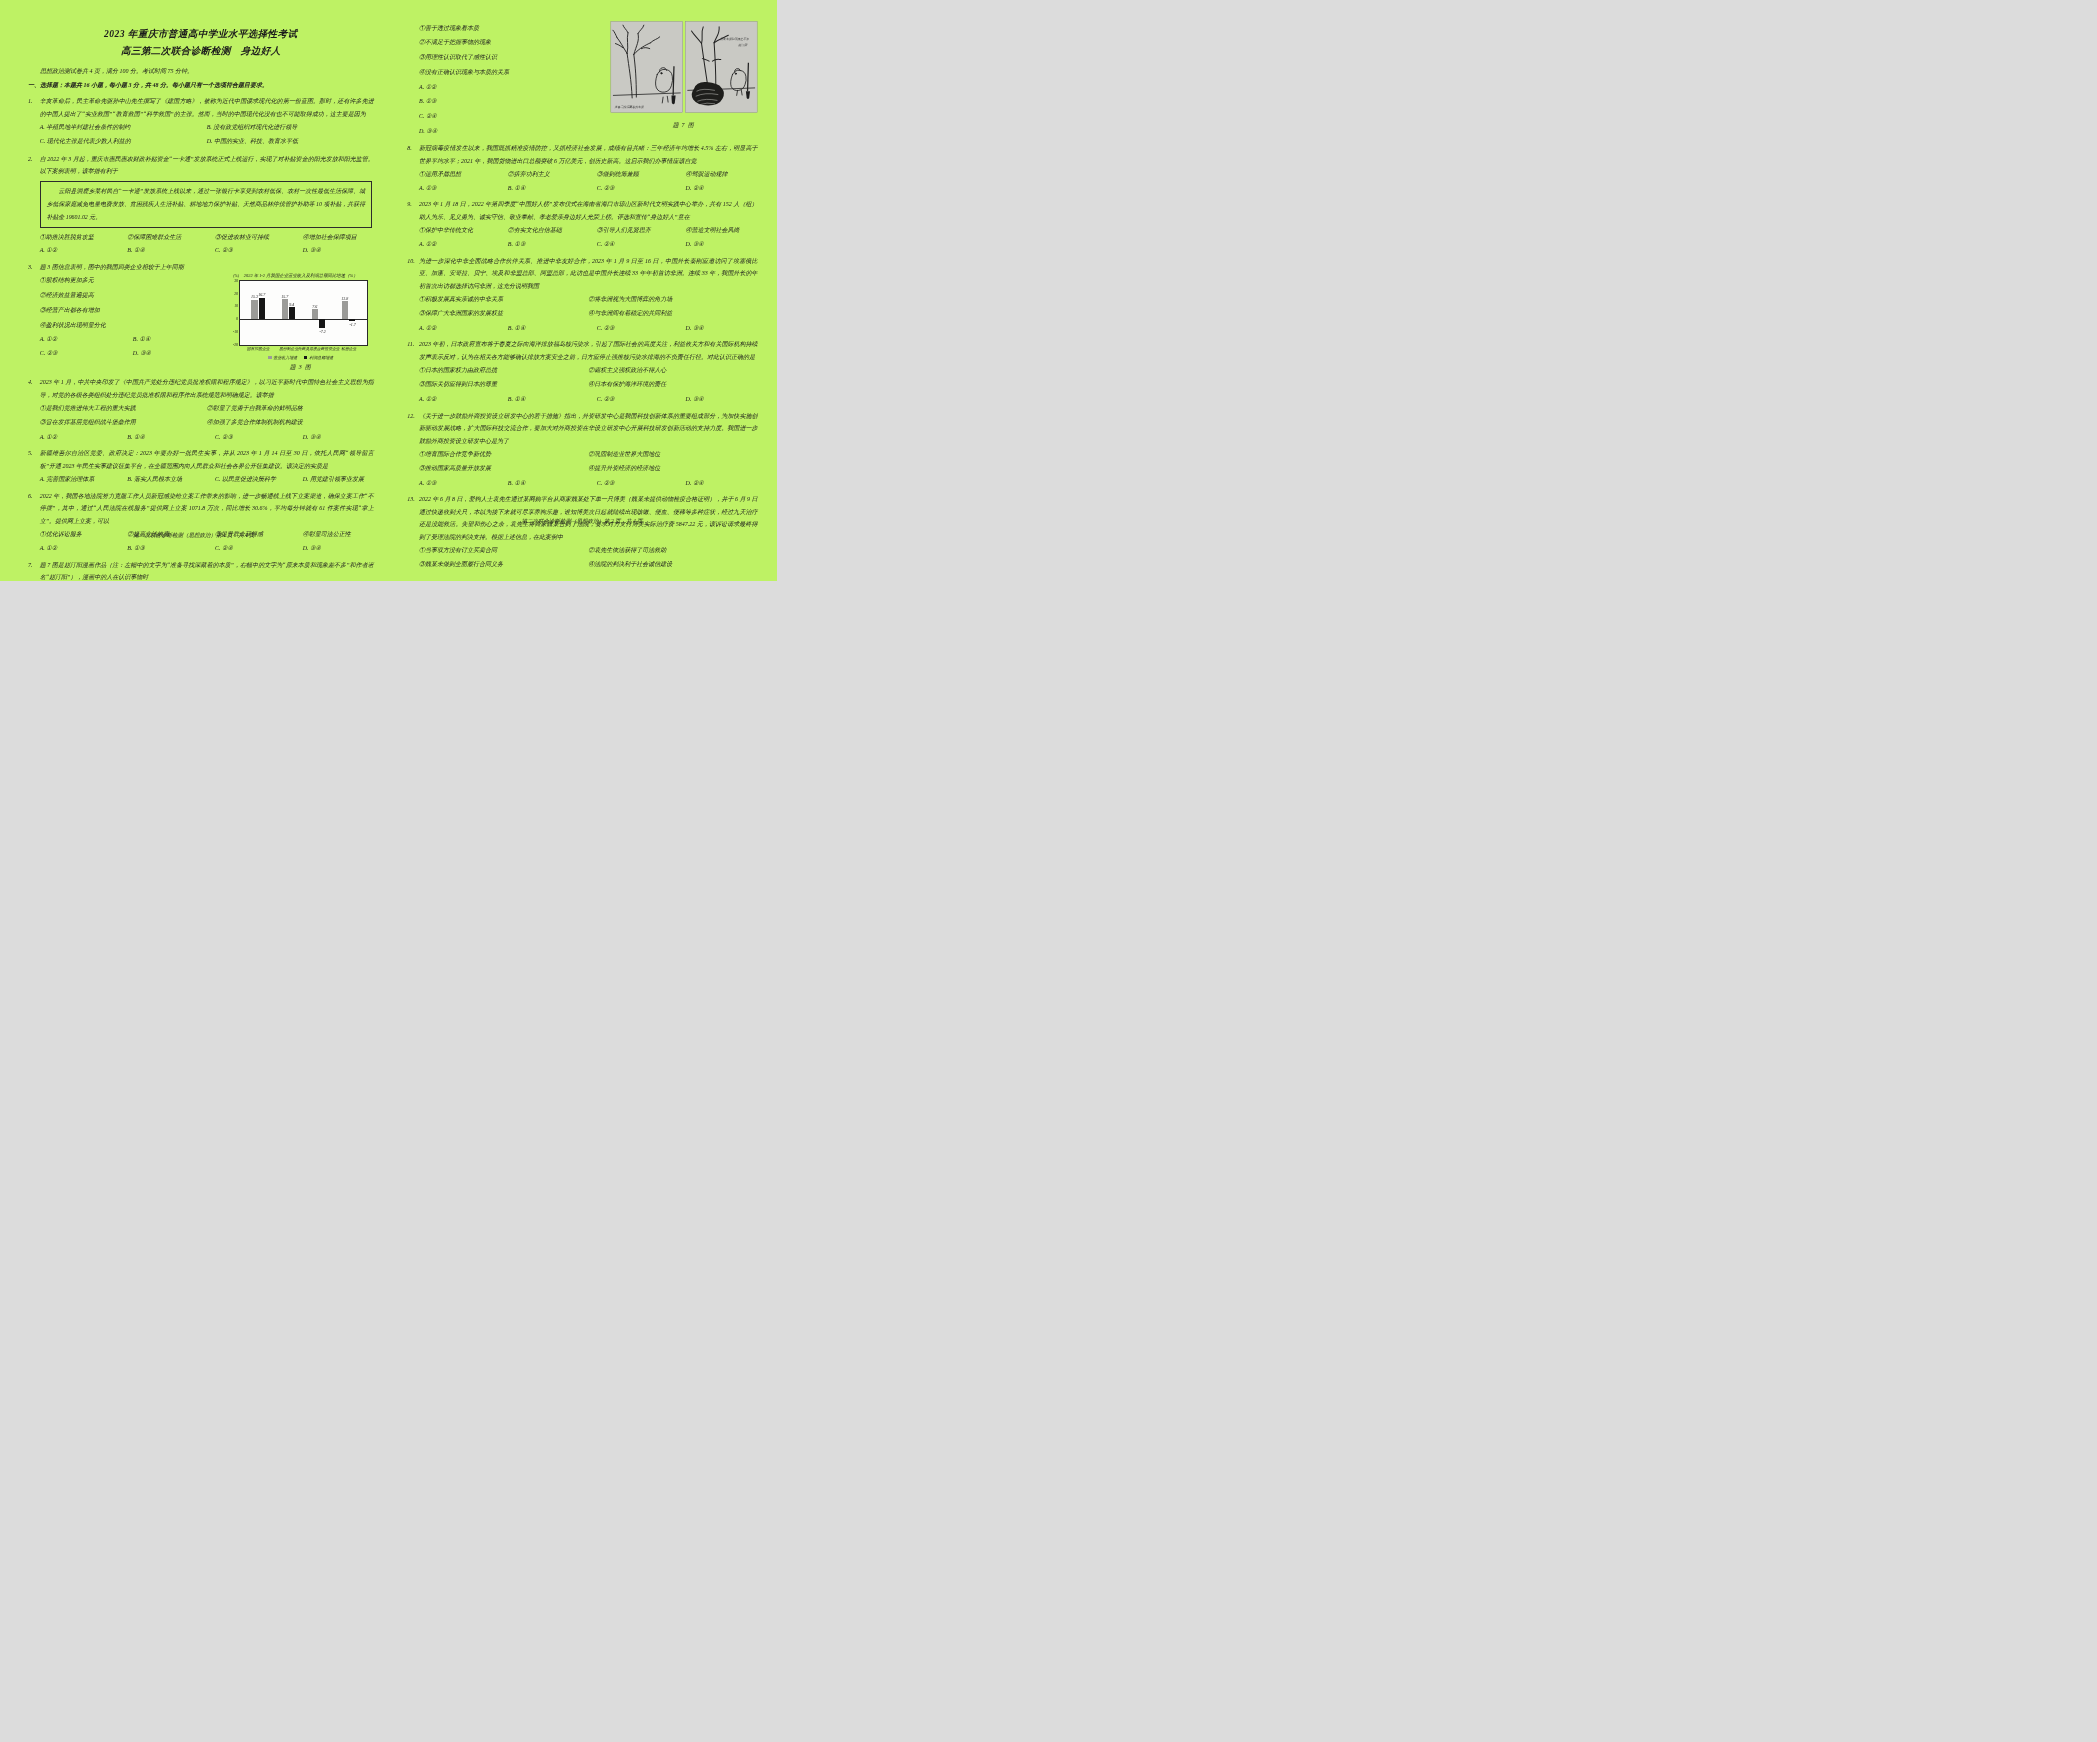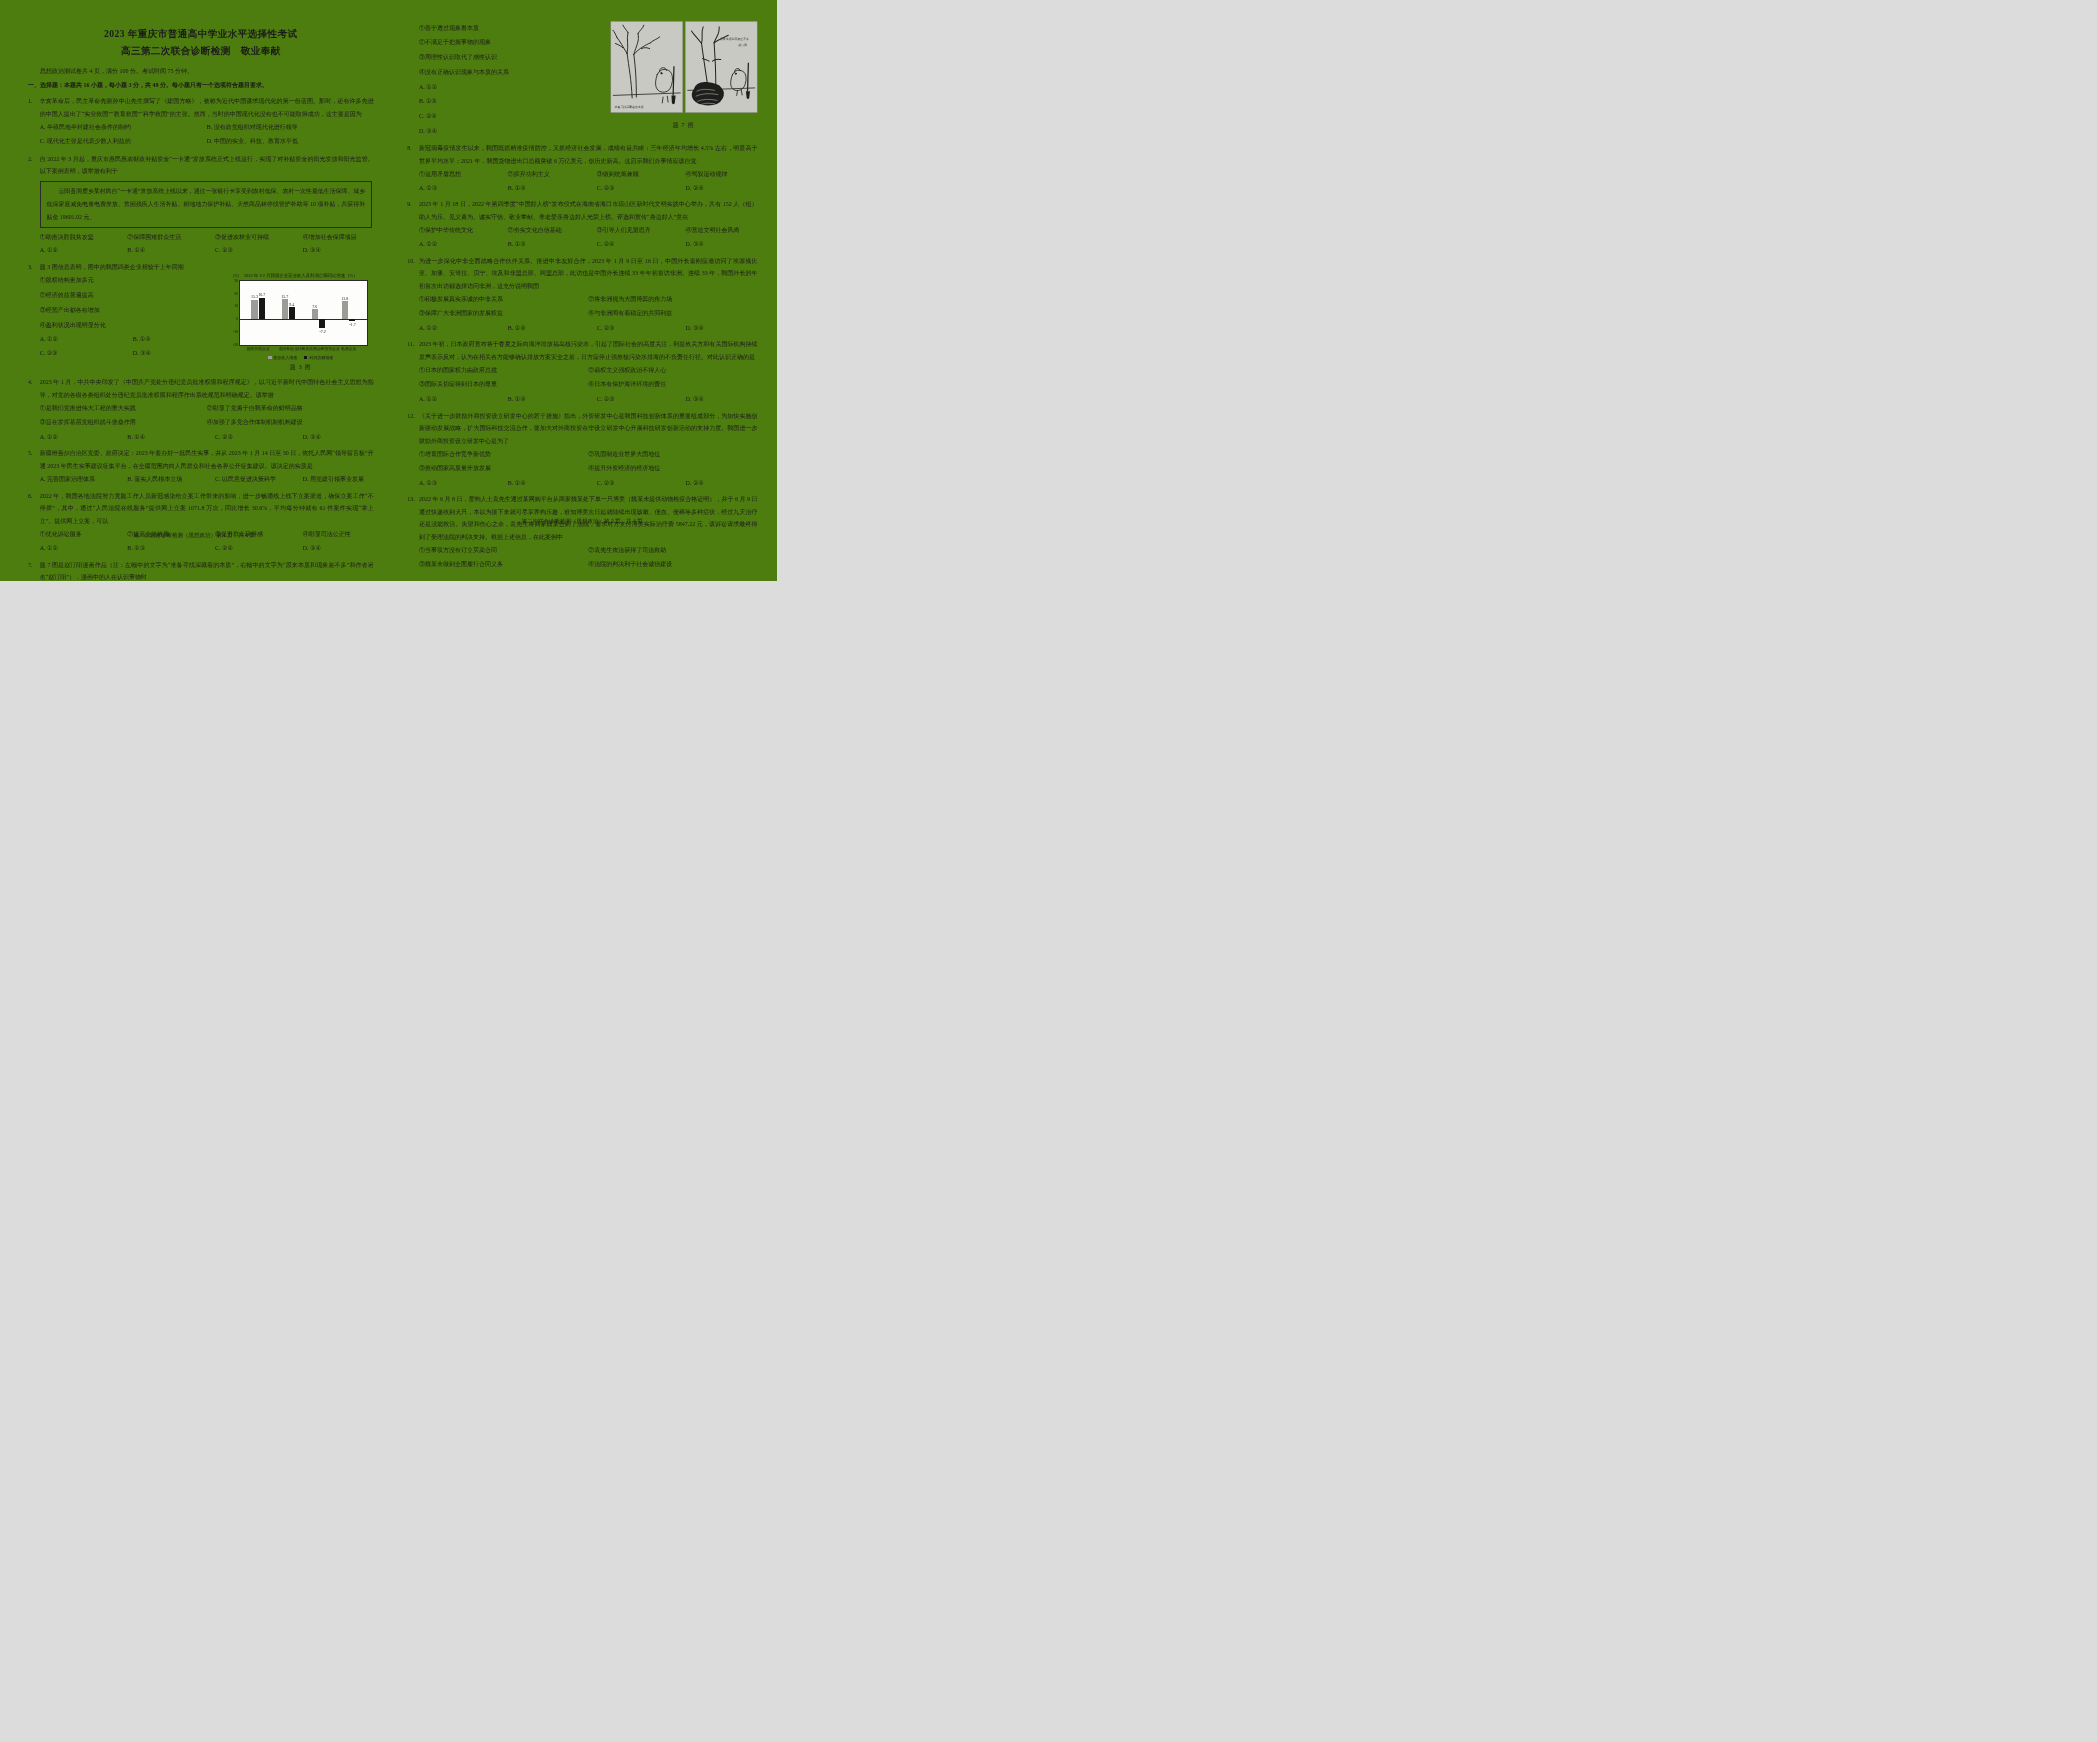--- a/index.html
+++ b/index.html
@@ -1,17 +1,17 @@
 <!DOCTYPE html>
 <html style="font-size:6.7px"><head>
 <meta charset="utf-8">
 <style>
   html,body{margin:0;padding:0;background:#dcdcdc;}
-  .sheet{width:777px;height:581px;background:#4d7c0f;display:flex;
-         font-family:"Liberation Serif","DejaVu Serif",serif;color:#1b1b1b;position:relative;}
+  .sheet{width:777px;height:581px;background:#bef264;display:flex;
+         font-family:"Liberation Serif","DejaVu Serif",serif;color:#1b1b1b;position:relative;font-style:italic;}
   .page{position:relative;box-sizing:border-box;overflow:hidden;}
   .page-1{width:388px;padding:26px 14.3px 0 28px;}
   .page-2{width:388px;padding:17px 18.5px 0 19.3px;}
   .title{text-align:center;font-weight:bold;font-size:9.6px;line-height:1.75;letter-spacing:0.4px;}
   .intro{font-size:6px;text-indent:2em;margin:6.7px 0 1.7px;line-height:1.9;}
   .section-head{font-size:6px;font-weight:bold;margin:2.5px 0 0.8px;line-height:1.9;}
   .q{display:flex;font-size:6px;margin-top:3.8px;}
   .qnum{flex:0 0 11.7px;line-height:2.1;}
   .qbody{flex:1;min-width:0;}
   .stem{text-align:justify;line-height:2.1;}
@@ -42,21 +42,21 @@
   .page-2 .footer{bottom:56px;}
 </style>
 </head>
 <body>
 
 <div class="sheet">
 
   <div class="page page-1">
     <div class="title">
       <div>2023 年重庆市普通高中学业水平选择性考试</div>
-      <div>高三第二次联合诊断检测　敬业奉献</div>
+      <div>高三第二次联合诊断检测　身边好人</div>
     </div>
     <div class="intro">思想政治测试卷共 4 页，满分 100 分。考试时间 75 分钟。</div>
     <div class="section-head">一、选择题：本题共 16 小题，每小题 3 分，共 48 分。每小题只有一个选项符合题目要求。</div>
     <div id="q-list-1">
         <div class="q">
           <div class="qnum">1.</div>
           <div class="qbody">
             <div class="stem">辛亥革命后，民主革命先驱孙中山先生撰写了《建国方略》，被称为近代中国谋求现代化的第一份蓝图。那时，还有许多先进的中国人提出了“实业救国”“教育救国”“科学救国”的主张。然而，当时的中国现代化没有也不可能取得成功，这主要是因为</div>
             <div class="opts-grid2">
               <div>A. 半殖民地半封建社会条件的制约</div>

